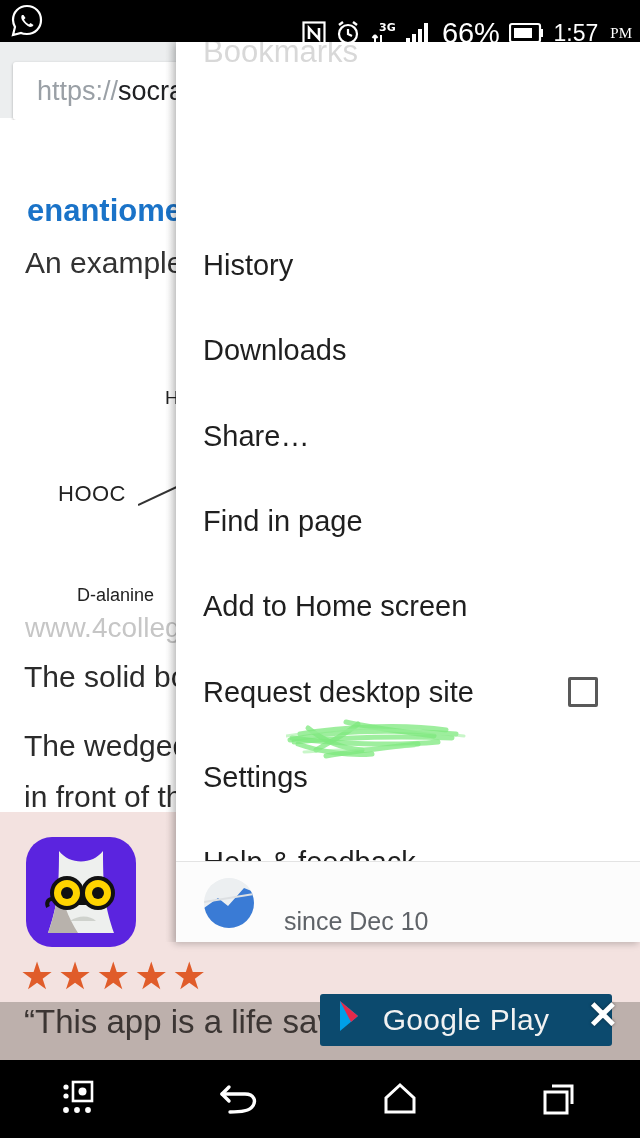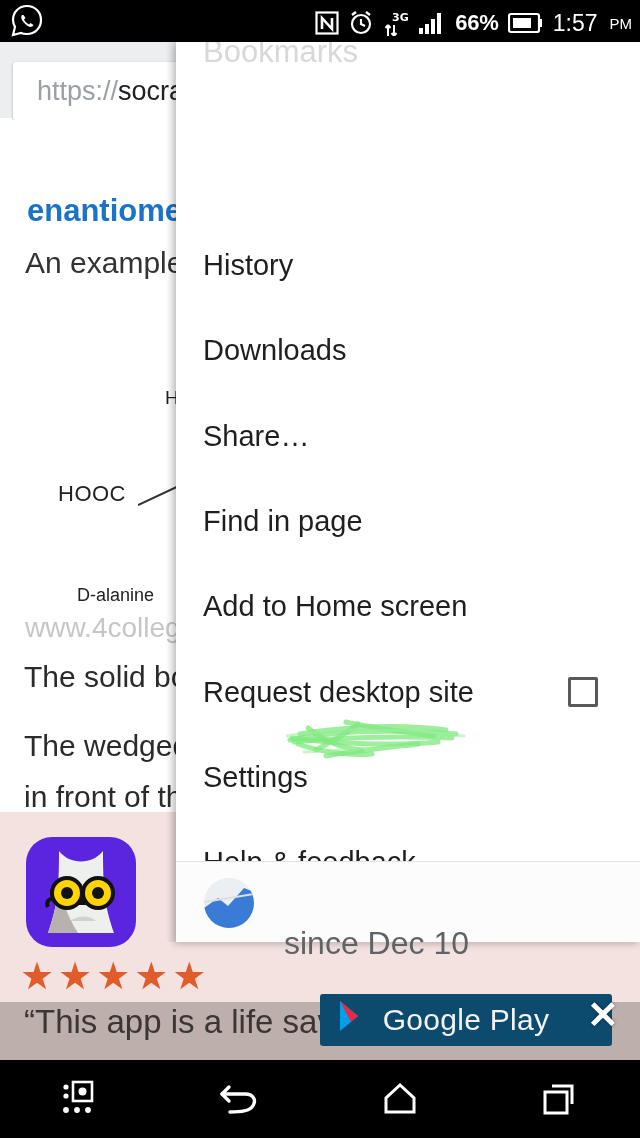--- a/index.html
+++ b/index.html
@@ -8,27 +8,27 @@
 
   #screen { position:relative; width:640px; height:1138px; overflow:hidden; background:#fff; }
 
   
   .statusbar{
     position:absolute; left:0; top:0; width:640px; height:42px;
     background:#000; color:#fff; display:flex; align-items:center;
   }
   .sb-left{ position:absolute; left:10px; top:4px; width:34px; height:34px; }
   .sb-right{
-    position:absolute; right:8px; top:2px; height:42px;
+    position:absolute; right:8px; top:12px; height:42px;
     display:flex; align-items:center; gap:9px;
   }
   .sb-icon{ display:block; }
-  .sb-batt-txt{ font-size:22px; letter-spacing:-0.2px; font-weight:700; }
+  .sb-batt-txt{ font-size:29px; letter-spacing:-0.2px; font-weight:400; }
   .sb-time{ font-size:23px; font-weight:400; margin-left:2px; }
-  .sb-ampm{ font-size:15px; font-weight:400; margin-left:3px; }
+  .sb-ampm{ font-size:15px; font-weight:400; margin-left:3px;font-family:Liberation Serif, serif; }
 
   
   .browser{ position:absolute; left:0; top:42px; width:640px; height:1018px; background:#fff; }
   .toolbar{
     position:absolute; left:0; top:0; width:640px; height:76px;
     background:#eceeef;
   }
   .urlbox{
     position:absolute; left:13px; top:20px; width:420px; height:58px;
     background:#fff; border-radius:3px;
@@ -142,21 +142,21 @@
   .saver-icon{
     position:absolute; left:28px; top:16px; width:50px; height:50px;
     border-radius:50%; overflow:hidden; background:#eceff1;
   }
   .saver-title{
     position:absolute; left:108px; top:13px;
     font-size:26px; font-weight:700; color:#4285f4; white-space:nowrap;
   }
   .saver-sub{
     position:absolute; left:108px; top:45px;
-    font-size:32px; color:#5f6368; white-space:nowrap;margin-top:18px;
+    font-size:25px; color:#5f6368; white-space:nowrap;
   }
 
   
   .scribble{
     position:absolute; left:286px; top:698px; width:190px; height:72px;
     pointer-events:none;
   }
 
   
   .navbar{

